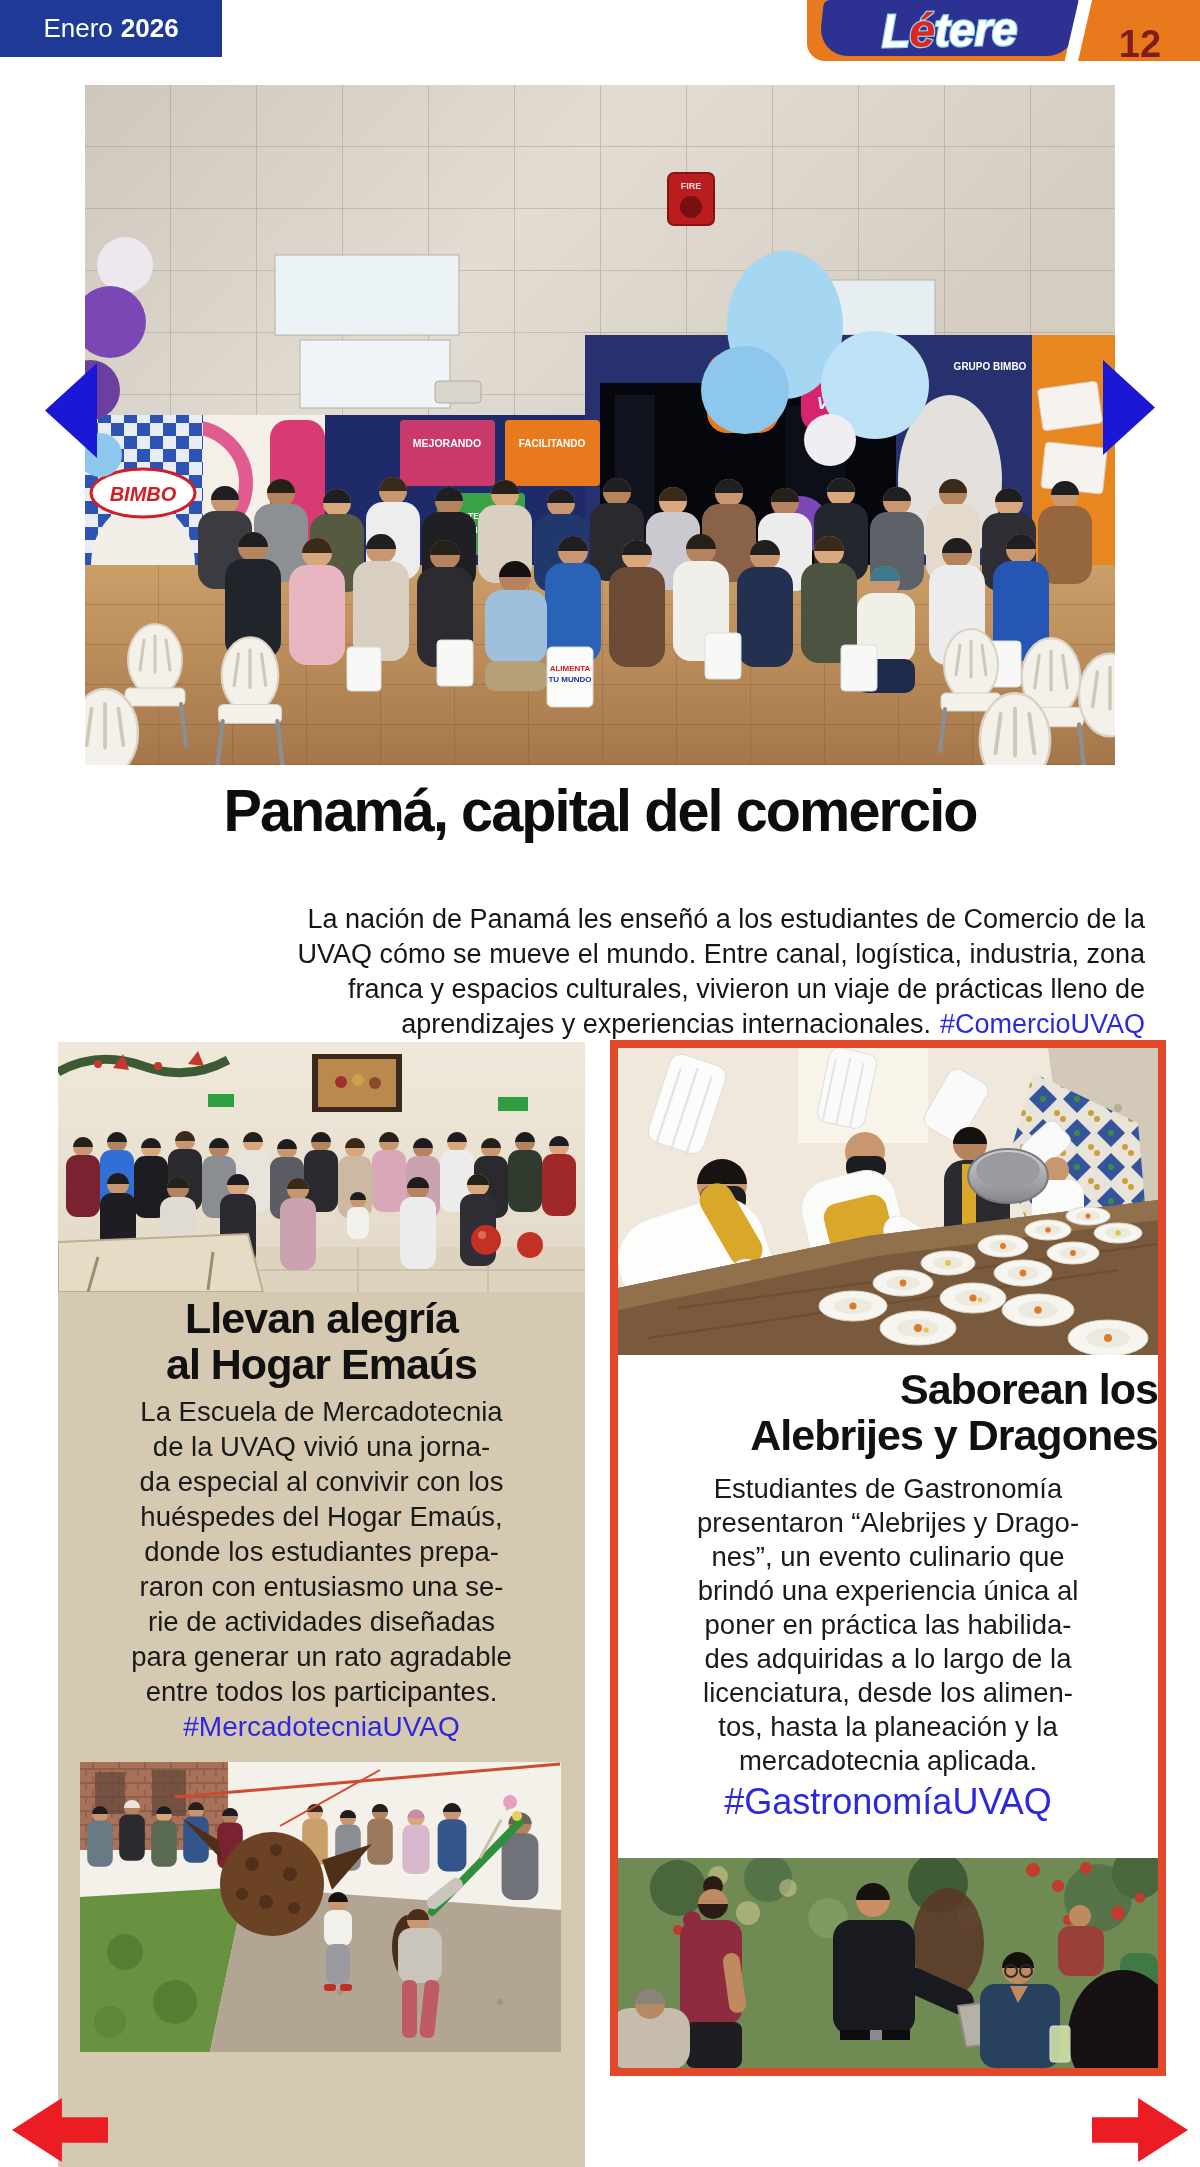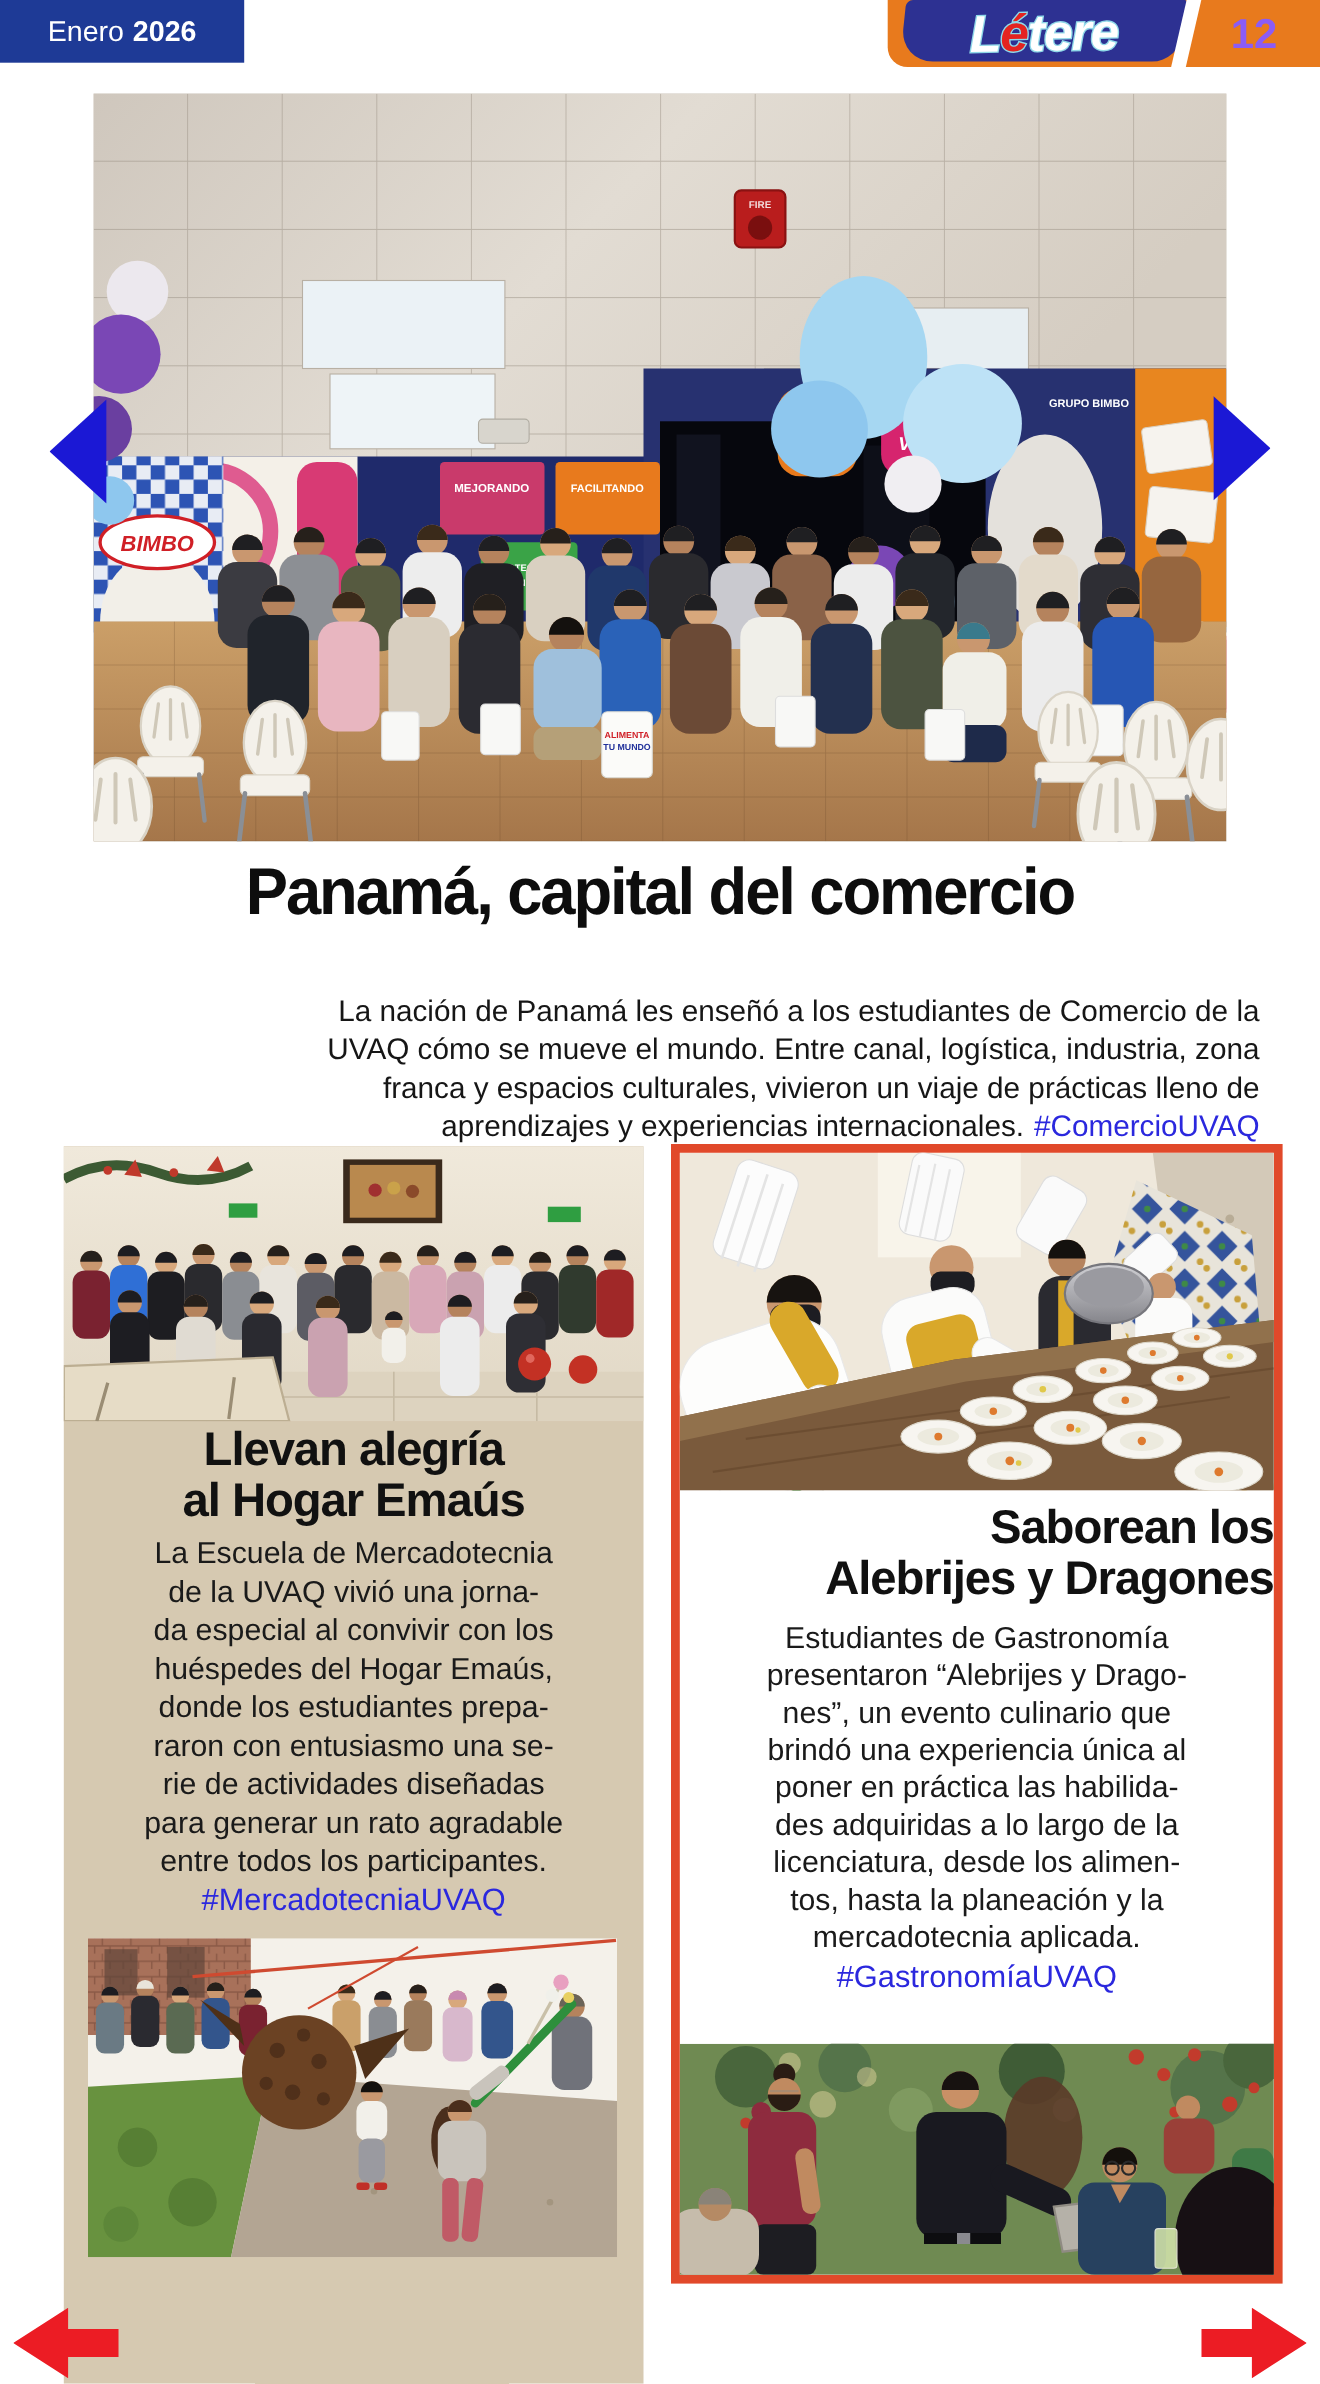--- a/index.html
+++ b/index.html
@@ -15,22 +15,22 @@
     display:flex;align-items:center;justify-content:center;font-size:29px;font-weight:bold;
     border:none;cursor:pointer;font-family:inherit;}
   .hdr-band{left:807px;top:0;width:393px;height:61px;background:#e87a1d;border-radius:0 0 0 18px;}
   .logo-shape{left:821px;top:0;width:255px;height:56px;background:#2d3192;
     border-radius:6px 2px 26px 30px;transform:skewX(-6deg);}
   .logo-slash{left:1072px;top:-8px;width:13px;height:76px;background:#fff;transform:rotate(13deg);}
   .logo-text{left:826px;top:1px;width:246px;height:56px;display:flex;align-items:center;justify-content:center;
     font-size:47px;font-weight:bold;font-style:italic;color:#fff;letter-spacing:-1px;
     -webkit-text-stroke:2.5px #8fd8e8;paint-order:stroke fill;transform:rotate(-1deg);}
   .logo-text .accent{color:#e42320;}
-  .page-num{left:1090px;top:4px;width:100px;height:57px;display:flex;align-items:center;justify-content:center;
-    color:#8b5cf6;font-size:38px;font-weight:bold;}
+  .page-num{left:1090px;top:16px;width:100px;height:57px;display:flex;align-items:center;justify-content:center;
+    color:#7f1d1d;font-size:38px;font-weight:bold;}
 
   
   .photo-main{left:85px;top:85px;width:1030px;height:680px;overflow:hidden;background:#d6cfc6;}
   .arr{background:#1b18d5;}
   .arr-left{left:45px;top:363px;width:52px;height:95px;clip-path:polygon(100% 0,100% 100%,0 50%);cursor:pointer;}
   .arr-right{left:1103px;top:360px;width:52px;height:95px;clip-path:polygon(0 0,0 100%,100% 50%);cursor:pointer;}
   .h-main{left:0;right:0;top:776px;text-align:center;font-size:60px;font-weight:bold;
     letter-spacing:-2px;color:#0d0d0d;transform:scaleX(.96);}
   .p-main{left:55px;right:55px;top:858px;text-align:right;font-size:27px;line-height:35px;color:#161616;margin-top:44px;}
   .prelines{white-space:pre-line;}
@@ -45,21 +45,21 @@
   .p-left{left:10px;width:507px;top:352px;text-align:center;font-size:27.5px;line-height:35px;color:#1a1a1a;}
   .hash-left{left:0;width:527px;top:669px;text-align:center;font-size:28px;}
   .ph-pinata{left:22px;top:720px;}
 
   
   .card-right{left:610px;top:1040px;width:556px;height:1036px;background:#fff;
     border:8px solid #e1492a;box-sizing:border-box;}
   .h-right{left:0;width:540px;top:318px;text-align:right;font-size:43px;line-height:46px;
     font-weight:bold;letter-spacing:-1px;color:#111;}
   .p-right{left:6px;width:528px;top:424px;text-align:center;font-size:27.5px;line-height:34px;color:#1a1a1a;}
-  .hash-right{left:0;width:540px;top:733px;text-align:center;font-size:28px;}
+  .hash-right{left:0;width:540px;top:733px;text-align:center;font-size:36px;}
   .ph-event{left:0;top:810px;}
 
   
   .foot-bar{left:110px;top:2112px;width:980px;height:36px;background:#b3b3b3;
     display:flex;align-items:center;justify-content:center;font-size:28px;color:#101010;cursor:pointer;}
   .foot-arrow{background:#ec1c24;cursor:pointer;}
   .foot-arrow-l{left:12px;top:2098px;width:96px;height:64px;
     clip-path:polygon(0 50%,52% 0,52% 30%,100% 30%,100% 70%,52% 70%,52% 100%);}
   .foot-arrow-r{left:1092px;top:2098px;width:96px;height:64px;
     clip-path:polygon(100% 50%,48% 0,48% 30%,0 30%,0 70%,48% 70%,48% 100%);}

